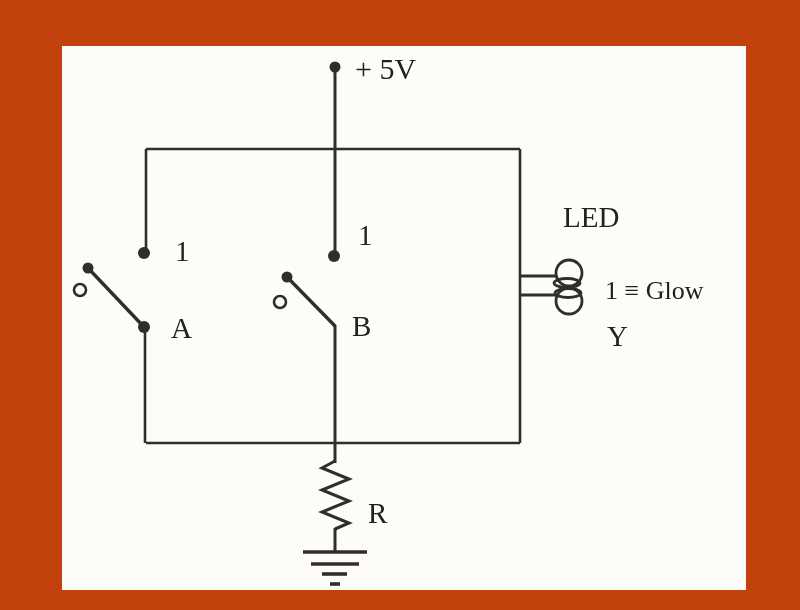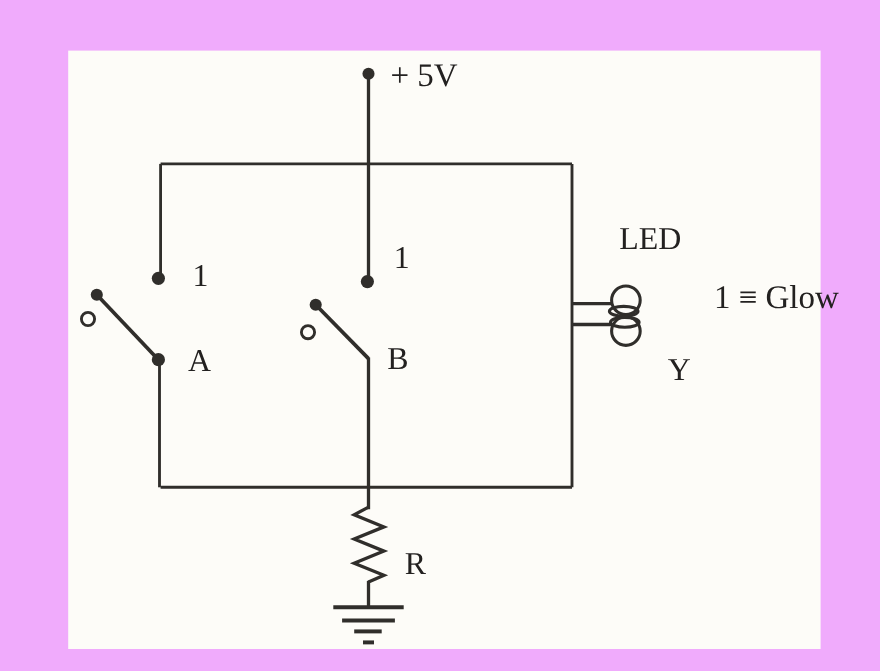--- a/index.html
+++ b/index.html
@@ -4,21 +4,21 @@
 <style>
   html, body {
     margin: 0;
     padding: 0;
     background: #ffffff;
   }
   .page {
     position: relative;
     width: 800px;
     height: 610px;
-    background: #f0abfc;
+    background: #c2410c;
     overflow: hidden;
     font-family: "Liberation Serif", "DejaVu Serif", serif;
   }
   .scan-bg {
     position: absolute;
     left: 62px;
     top: 46px;
     width: 684px;
     height: 544px;
     background: #fdfcf8;
@@ -43,21 +43,21 @@
     line-height: 1;
     white-space: nowrap;
     user-select: none;
   }
   .lbl-supply   { left: 355px; top: 54px;  font-size: 30px; }
   .lbl-a-pos    { left: 175px; top: 237px; }
   .lbl-a-name   { left: 171px; top: 314px; }
   .lbl-b-pos    { left: 358px; top: 221px; }
   .lbl-b-name   { left: 352px; top: 312px; }
   .lbl-led      { left: 563px; top: 203px; text-align: right; }
-  .lbl-glow     { left: 605px; top: 256px; font-size: 30px; margin-left: 44px; }
+  .lbl-glow     { left: 605px; top: 278px; font-size: 26px; }
   .lbl-y        { left: 607px; top: 322px; }
   .lbl-r        { left: 368px; top: 499px; }
 </style>
 </head>
 <body>
 
 <div class="page">
 
   <div class="scan-bg"></div>
 

